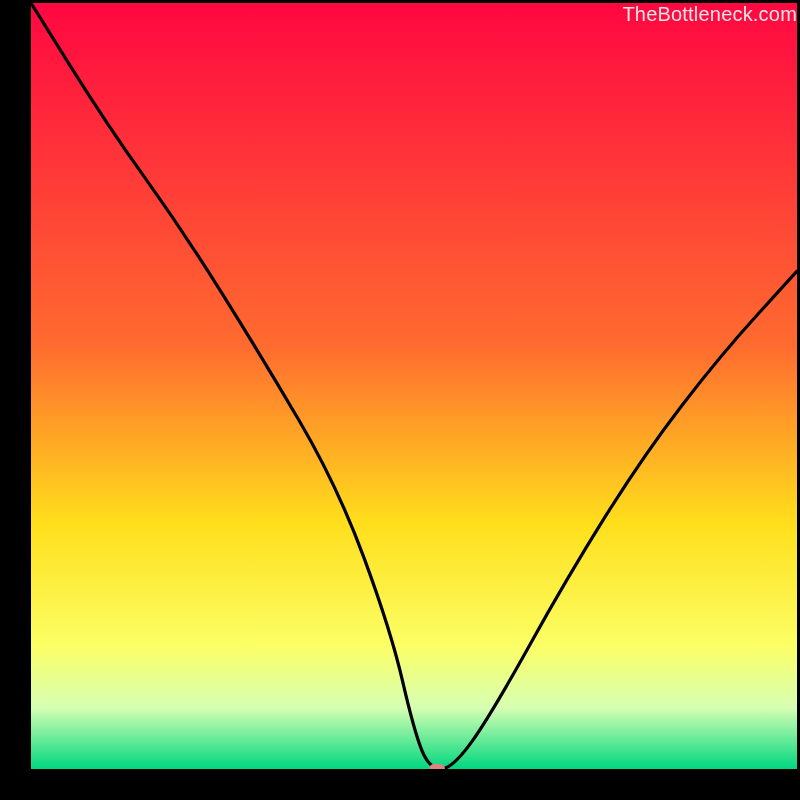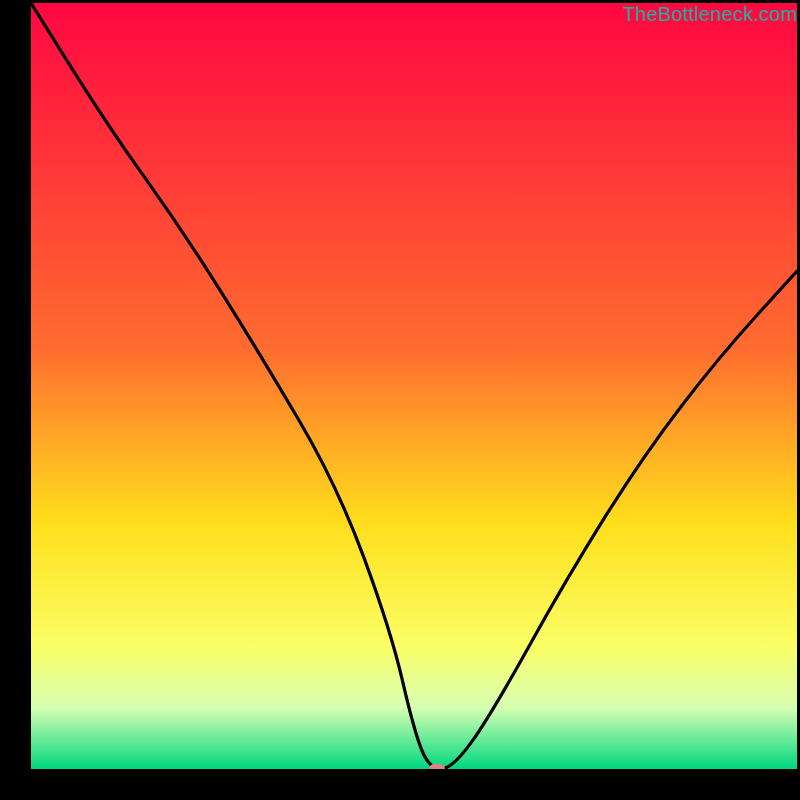--- a/index.html
+++ b/index.html
@@ -1,19 +1,19 @@
 <!DOCTYPE html>
 <html><head>
 <meta charset="utf-8">
 <style>
   *{margin:0;padding:0;box-sizing:border-box}
   body{width:800px;height:800px;background:#000;position:relative;font-family:Arial,Helvetica,sans-serif}
   .plot-box{position:absolute;left:31px;top:3px;width:766px;height:766px;overflow:hidden}
   .plot-box svg{display:block;width:100%;height:100%}
-  .watermark{position:absolute;top:3px;right:3px;color:#14b8a6;font-size:20px;letter-spacing:.2px}
+  .watermark{position:absolute;top:3px;right:3px;color:#e5e5e5;font-size:20px;letter-spacing:.2px}
   .dot{position:absolute;width:16px;height:10px;border-radius:5px;background:#dc8383}
 </style>
 </head>
 <body>
 
 <div class="plot-box">
   <svg viewBox="0 0 766 766" preserveAspectRatio="none">
     <defs>
       <linearGradient id="bg" x1="0" y1="0" x2="0" y2="1">
         <stop offset="0%" stop-color="#ff0741"></stop>

